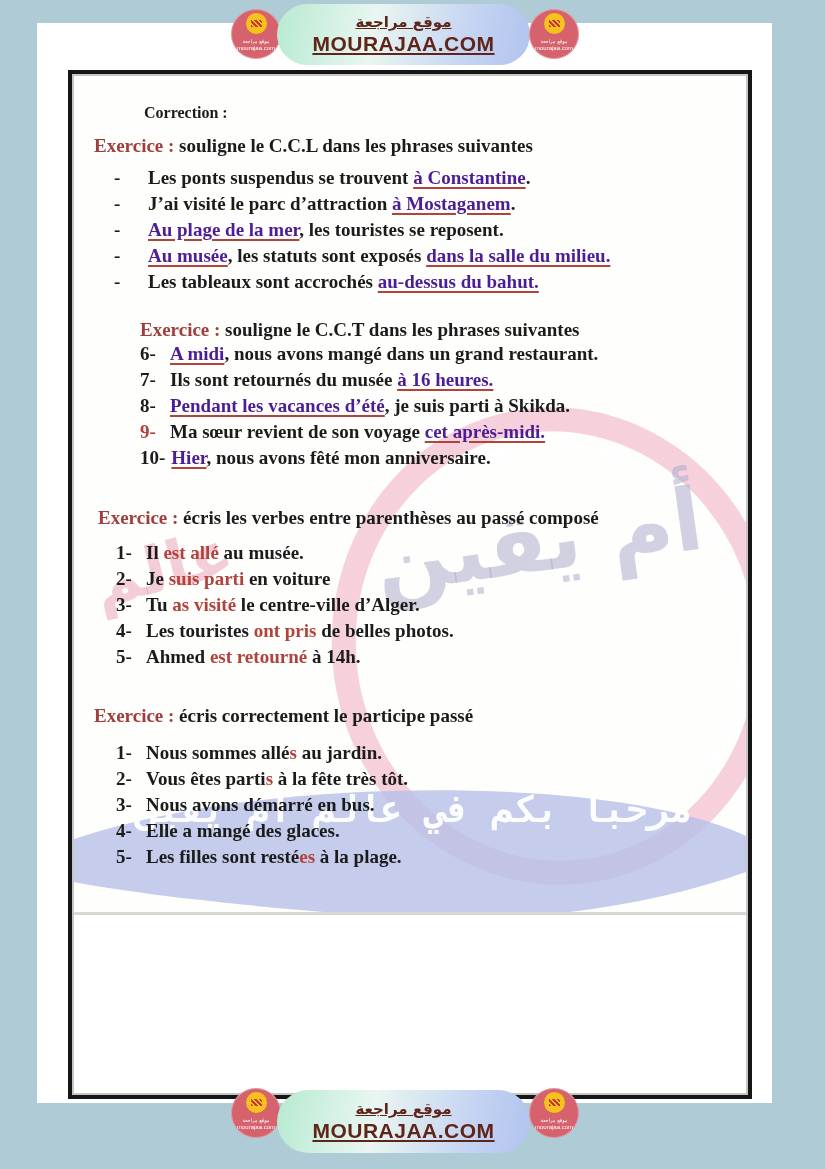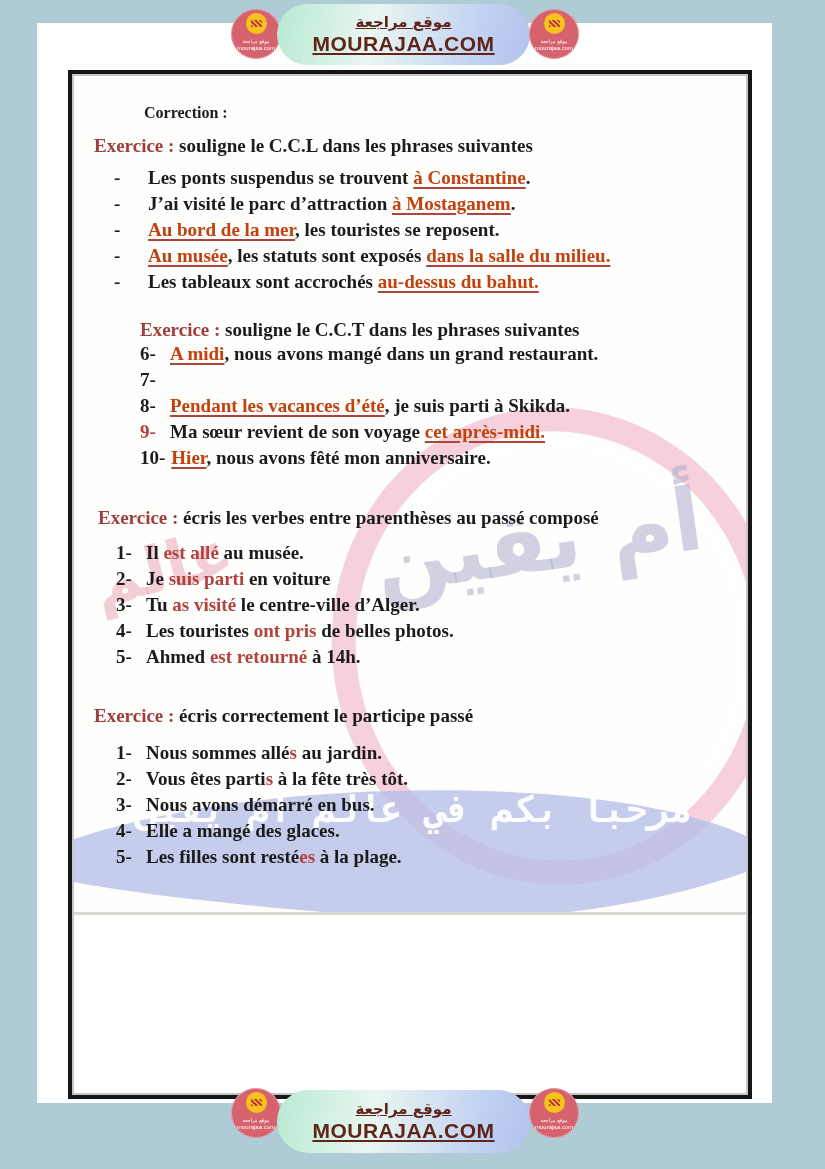--- a/index.html
+++ b/index.html
@@ -33,21 +33,21 @@
   .ex-3 .ex-head{margin:35px 0 13px 20px;}
   .ex-items{list-style:none;margin:0;padding:0;font-size:19px;line-height:26px;font-weight:bold;}
   .ex-0 .ex-items{margin-left:40px;}
   .ex-1 .ex-items{margin-left:66px;}
   .ex-2 .ex-items,.ex-3 .ex-items{margin-left:42px;}
   .ex-item{display:flex;}
   .marker{flex:none;min-width:24px;margin-right:6px;}
   .ex-0 .marker{min-width:28px;}
   .s-b{color:#1b1b1b;}
   .s-r{color:#b2423c;}
-  .s-ru{color:#c2410c;text-decoration:underline;text-decoration-color:#b2423c;text-decoration-thickness:2px;text-underline-offset:3px;}
+  .s-ru{color:#4c1d95;text-decoration:underline;text-decoration-color:#b2423c;text-decoration-thickness:2px;text-underline-offset:3px;}
   
   .banner{position:absolute;left:0;width:825px;height:76px;z-index:3;}
   .banner.top{top:0;}
   .banner.bottom{top:1082px;}
   .pill{position:absolute;left:277px;top:4px;width:253px;height:61px;border-radius:32px;
         background:linear-gradient(100deg,#b7ead1 0%,#e9f6f1 38%,#c2d2f2 78%,#b2c3ee 100%);
         display:flex;flex-direction:column;align-items:center;justify-content:center;gap:1px;}
   .banner.bottom .pill{top:8px;height:63px;}
   .pill-ar{font-size:15px;font-weight:bold;color:#5f241a;text-decoration:underline;font-family:"DejaVu Sans",sans-serif;}
   .pill-domain{font-size:21px;font-weight:bold;color:#5f241a;text-decoration:underline;letter-spacing:.5px;font-family:"Liberation Sans",sans-serif;}
@@ -85,41 +85,42 @@
                 <li class="ex-item">
                   <span class="marker s-b">-</span>
                   <span class="txt"><span class="s-b">Les ponts suspendus se trouvent </span><span class="s-ru">à Constantine</span><span class="s-b">.</span></span>
                 </li>
                 <li class="ex-item">
                   <span class="marker s-b">-</span>
                   <span class="txt"><span class="s-b">J’ai visité le parc d’attraction </span><span class="s-ru">à Mostaganem</span><span class="s-b">.</span></span>
                 </li>
                 <li class="ex-item">
                   <span class="marker s-b">-</span>
-                  <span class="txt"><span class="s-ru">Au bord de la mer</span><span class="s-b">, les touristes se reposent.</span></span>
+                  <span class="txt"><span class="s-ru">Au plage de la mer</span><span class="s-b">, les touristes se reposent.</span></span>
                 </li>
                 <li class="ex-item">
                   <span class="marker s-b">-</span>
                   <span class="txt"><span class="s-ru">Au musée</span><span class="s-b">, les statuts sont exposés </span><span class="s-ru">dans la salle du milieu.</span></span>
                 </li>
                 <li class="ex-item">
                   <span class="marker s-b">-</span>
                   <span class="txt"><span class="s-b">Les tableaux sont accrochés </span><span class="s-ru">au-dessus du bahut.</span></span>
                 </li>
               </ul>
             </section>
             <section class="exercise ex-1">
               <p class="ex-head"><span class="ex-label">Exercice :</span><span class="ex-instr s-b"> souligne le C.C.T dans les phrases suivantes</span></p>
               <ul class="ex-items">
                 <li class="ex-item">
                   <span class="marker s-b">6-</span>
                   <span class="txt"><span class="s-ru">A midi</span><span class="s-b">, nous avons mangé dans un grand restaurant.</span></span>
                 </li>
                 <li class="ex-item">
                   <span class="marker s-b">7-</span>
+                  <span class="txt"><span class="s-b">Ils sont retournés du musée </span><span class="s-ru">à 16 heures.</span></span>
                 </li>
                 <li class="ex-item">
                   <span class="marker s-b">8-</span>
                   <span class="txt"><span class="s-ru">Pendant les vacances d’été</span><span class="s-b">, je suis parti à Skikda.</span></span>
                 </li>
                 <li class="ex-item">
                   <span class="marker s-r">9-</span>
                   <span class="txt"><span class="s-b">Ma sœur revient de son voyage </span><span class="s-ru">cet après-midi.</span></span>
                 </li>
                 <li class="ex-item">

